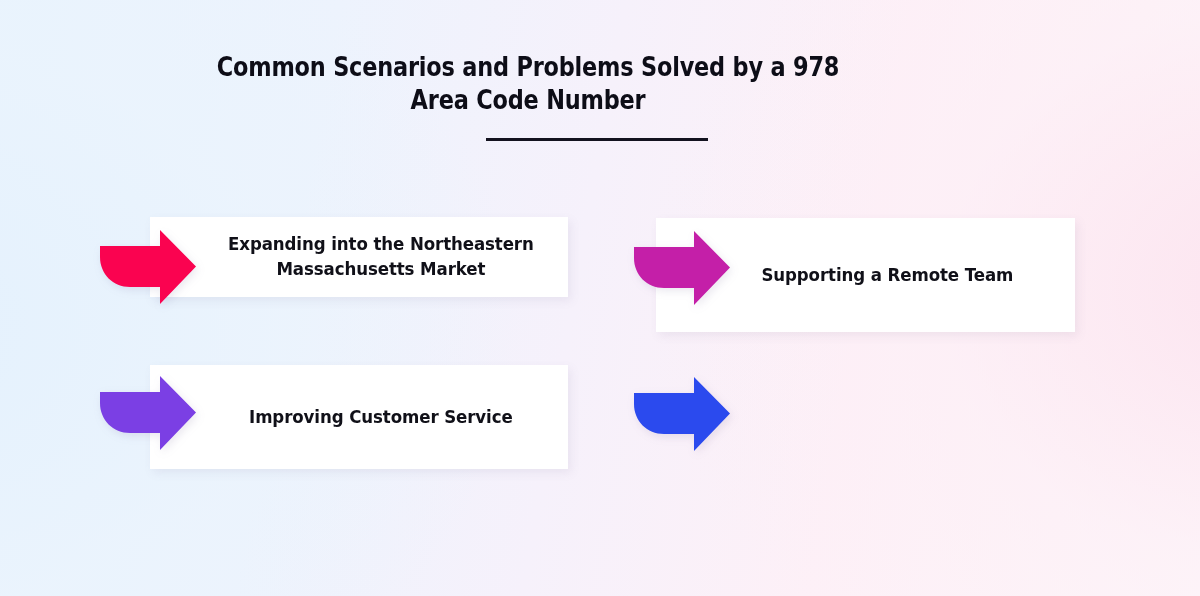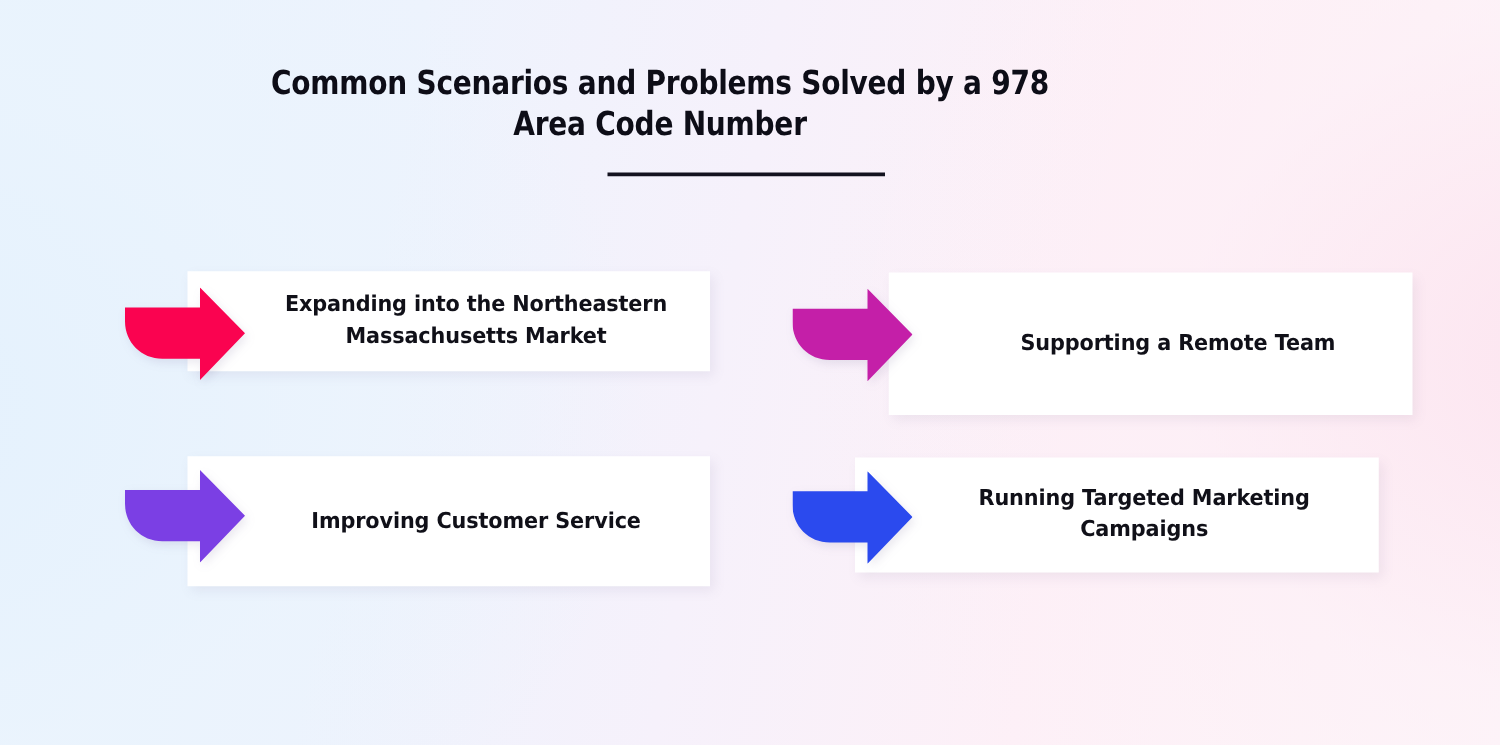--- a/index.html
+++ b/index.html
@@ -71,21 +71,21 @@
     line-height: 25px;
     color: #101018;
     letter-spacing: -0.1px;
     transform: scaleX(0.95);
     padding: 0 14px 0 60px;
     box-sizing: border-box;
   }
 
   
   #card-1 { left: 150px; top: 217px; width: 418px; height: 80px; }
-  #card-2 { left: 711px; top: 218px; width: 419px; height: 114px; }
+  #card-2 { left: 656px; top: 218px; width: 419px; height: 114px; }
   #card-3 { left: 150px; top: 365px; width: 418px; height: 104px; }
   #card-4 { left: 684px; top: 366px; width: 419px; height: 92px; }
 
   
   .arrow {
     position: absolute;
     width: 96px;
     height: 74px;
     filter: drop-shadow(2px 3px 4px rgba(90, 80, 130, 0.13));
   }
@@ -126,22 +126,19 @@
 
   <div class="card" id="card-3">
     <div class="card-label">Improving Customer Service</div>
   </div>
   <div class="arrow" id="arrow-3">
     <svg viewBox="0 0 96 74" xmlns="http://www.w3.org/2000/svg" aria-hidden="true">
       <path d="M0 16 L60 16 L60 0 L96 36.5 L60 74 L60 57 L30 57 C13 57 0 44 0 27 Z" fill="#7B3FE4"></path>
     </svg>
   </div>
 
-  <div class="card" id="card-4">
-    <div class="card-label">Running Targeted Marketing Campaigns</div>
-  </div>
   <div class="arrow" id="arrow-4">
     <svg viewBox="0 0 96 74" xmlns="http://www.w3.org/2000/svg" aria-hidden="true">
       <path d="M0 16 L60 16 L60 0 L96 36.5 L60 74 L60 57 L30 57 C13 57 0 44 0 27 Z" fill="#2B4AEE"></path>
     </svg>
   </div>
 
 </div>
 
 </body></html>

